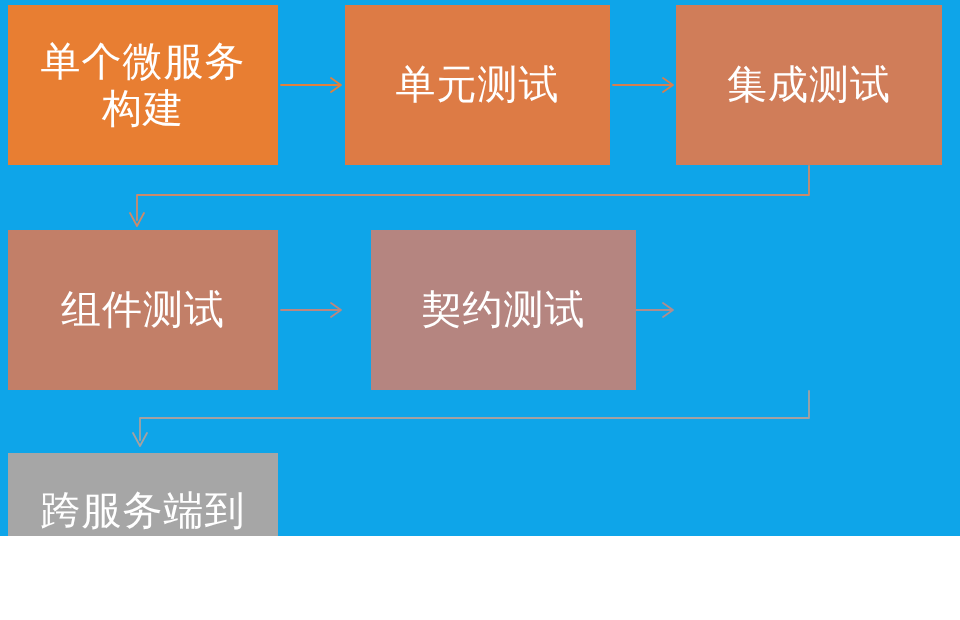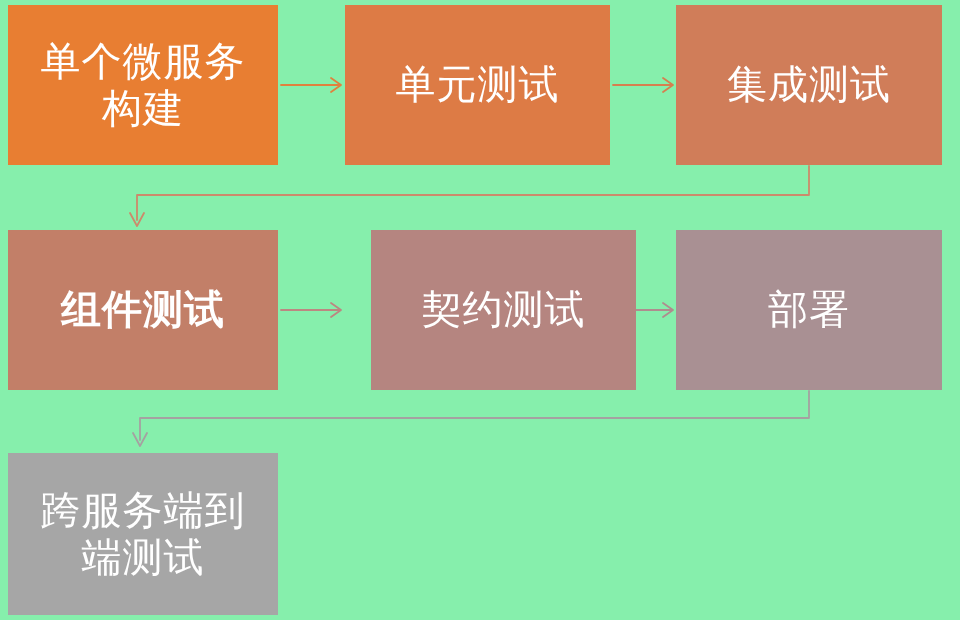--- a/index.html
+++ b/index.html
@@ -4,22 +4,22 @@
 <style>
   html, body {
     margin: 0;
     padding: 0;
     background: #ffffff;
     font-family: "Liberation Sans", sans-serif;
   }
   .canvas {
     position: relative;
     width: 960px;
-    height: 620px;
-    background: #86efac;
+    height: 536px;
+    background: #0ea5e9;
     overflow: hidden;
   }
   .connector-layer {
     position: absolute;
     left: 0;
     top: 0;
     width: 960px;
     height: 620px;
     pointer-events: none;
   }
@@ -66,30 +66,27 @@
   </div>
 
   <div class="node row1 col2" style="background-color: rgb(221, 123, 69);">
     <span class="label">单元测试</span>
   </div>
 
   <div class="node row1 col3" style="background-color: rgb(208, 125, 89);">
     <span class="label">集成测试</span>
   </div>
 
-  <div class="node row2 col1" style="background-color: rgb(194, 127, 104); font-weight: bold;">
+  <div class="node row2 col1" style="background-color: rgb(194, 127, 104);">
     <span class="label">组件测试</span>
   </div>
 
   <div class="node row2 col2" style="background-color: rgb(181, 133, 128); margin-left: 26px;">
     <span class="label">契约测试</span>
   </div>
 
-  <div class="node row2 col3" style="background-color: rgb(169, 144, 147);">
-    <span class="label">部署</span>
-  </div>
 
   <div class="node row3 col1" style="background-color: rgb(166, 166, 166); justify-content: center;">
     <span class="label">跨服务端到
 端测试</span>
   </div>
 
 </div>
 
 </body></html>

